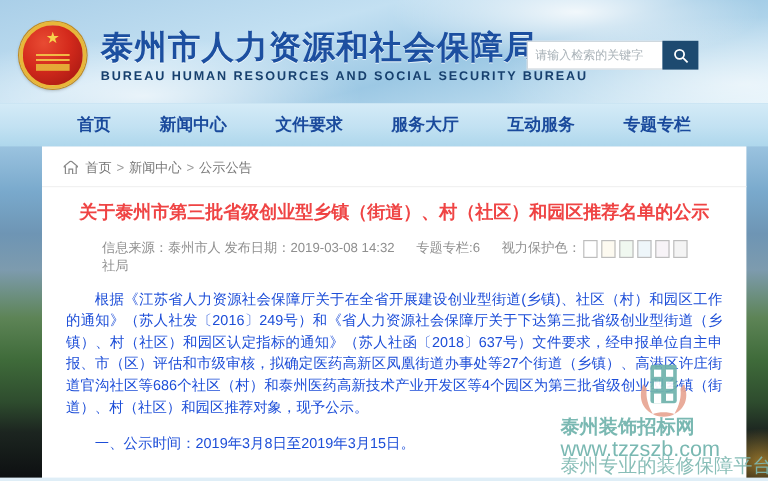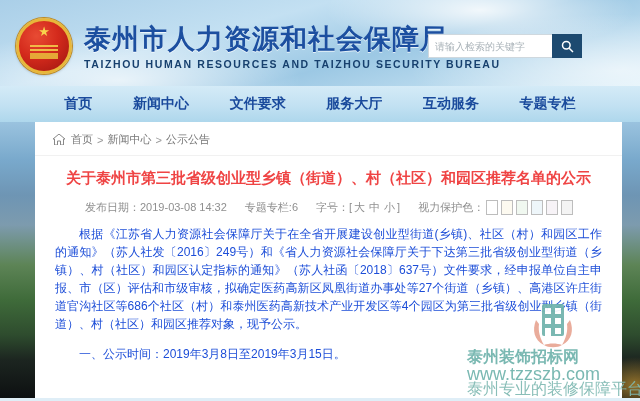--- a/index.html
+++ b/index.html
@@ -27,21 +27,21 @@
     background:radial-gradient(circle at 35% 30%, #e84b33 0%, #d42a1c 45%, #9c1410 100%);
     border:3px solid #e8b73a; box-shadow:0 0 0 1px #c08a20, 0 1px 3px rgba(0,0,0,.35); }
   .emblem .star { position:absolute; top:4px; left:50%; transform:translateX(-50%); color:#f7d34c; font-size:13px; line-height:13px; }
   .emblem .gate { position:absolute; left:50%; transform:translateX(-50%); bottom:12px; width:28px; height:14px;
     background:linear-gradient(180deg,#f3c84a 0 2px, transparent 2px 4px, #f3c84a 4px 6px, transparent 6px 8px, #e8b73a 8px 14px); opacity:.9; }
   .brand-text { margin-left:12px; padding-top:2px; }
   .brand-title { font-size:27px; font-weight:bold; color:#1c4fa0; letter-spacing:1px; line-height:30px;
     text-shadow:0 1px 0 rgba(255,255,255,.7); white-space:nowrap; }
   .brand-sub { font-size:10.5px; font-weight:bold; color:#17406e; letter-spacing:1.6px; margin-top:4px; white-space:nowrap; }
   .search-box { position:absolute; right:58px; top:34px; display:flex; }
-  .search-input { width:124px; height:24px; border:1px solid #cfd8de; border-right:none; background:#fff;
+  .search-input { width:113px; height:24px; border:1px solid #cfd8de; border-right:none; background:#fff;
     font-size:10px; color:#555; padding:0 6px; outline:none; }
   .search-input::placeholder { color:#a9b2b8; }
   .search-btn { width:30px; height:24px; background:#1d4a70; border:none; cursor:pointer;
     display:flex; align-items:center; justify-content:center; }
 
   
   .navbar { position:absolute; top:86px; left:0; width:640px; height:36px;
     background:linear-gradient(180deg,#d4ebf7 0%,#c2e1f2 55%,#aed7ec 100%);
     display:flex; align-items:center; justify-content:space-around; padding:0 44px; }
   .nav-item { font-size:14px; font-weight:bold; color:#1a4a9c; cursor:pointer; white-space:nowrap; }
@@ -84,21 +84,21 @@
   <div class="bg-photo"></div>
 
   <div class="banner">
     <div class="brand">
       <div class="emblem">
         <span class="star">★</span>
         <span class="gate"></span>
       </div>
       <div class="brand-text">
         <div class="brand-title">泰州市人力资源和社会保障局</div>
-        <div class="brand-sub">TAIZHOU HUMAN RESOURCES AND TAIZHOU SECURITY BUREAU</div>
+        <div class="brand-sub">BUREAU HUMAN RESOURCES AND SOCIAL SECURITY BUREAU</div>
       </div>
     </div>
     <div class="search-box">
       <input class="search-input" type="text" placeholder="请输入检索的关键字" style="">
       <button class="search-btn">
         <span style="display:inline-flex;">
           <svg width="13" height="13" viewBox="0 0 13 13">
               <circle cx="5.3" cy="5.3" r="3.8" fill="none" stroke="#fff" stroke-width="1.5"></circle>
               <line x1="8.2" y1="8.2" x2="12" y2="12" stroke="#fff" stroke-width="1.5"></line>
             </svg>
@@ -126,25 +126,23 @@
       <span class="crumb">首页</span>
       <span class="crumb-sep">&gt;</span>
       <span class="crumb">新闻中心</span>
       <span class="crumb-sep">&gt;</span>
       <span class="crumb">公示公告</span>
     </div>
 
     <div class="art-title">关于泰州市第三批省级创业型乡镇（街道）、村（社区）和园区推荐名单的公示</div>
 
     <div class="meta">
+      <span class="meta-source">信息来源：泰州市人社局</span>
       <span class="meta-item">发布日期：2019-03-08 14:32</span>
       <span class="meta-item">专题专栏:6</span>
-      <span class="meta-item">
-        <span>字号：[</span><span class="fontsize-opt">大</span><span class="fontsize-opt">中</span><span class="fontsize-opt">小</span><span>]</span>
-      </span>
       <span class="eye">
         <span>视力保护色：</span>
         <span class="swatches">
           <span class="swatch" style="background: rgb(255, 255, 255);"></span>
           <span class="swatch" style="background: rgb(253, 250, 240);"></span>
           <span class="swatch" style="background: rgb(240, 248, 240);"></span>
           <span class="swatch" style="background: rgb(238, 246, 250);"></span>
           <span class="swatch" style="background: rgb(247, 243, 247);"></span>
           <span class="swatch" style="background: rgb(244, 244, 244);"></span>
         </span>

